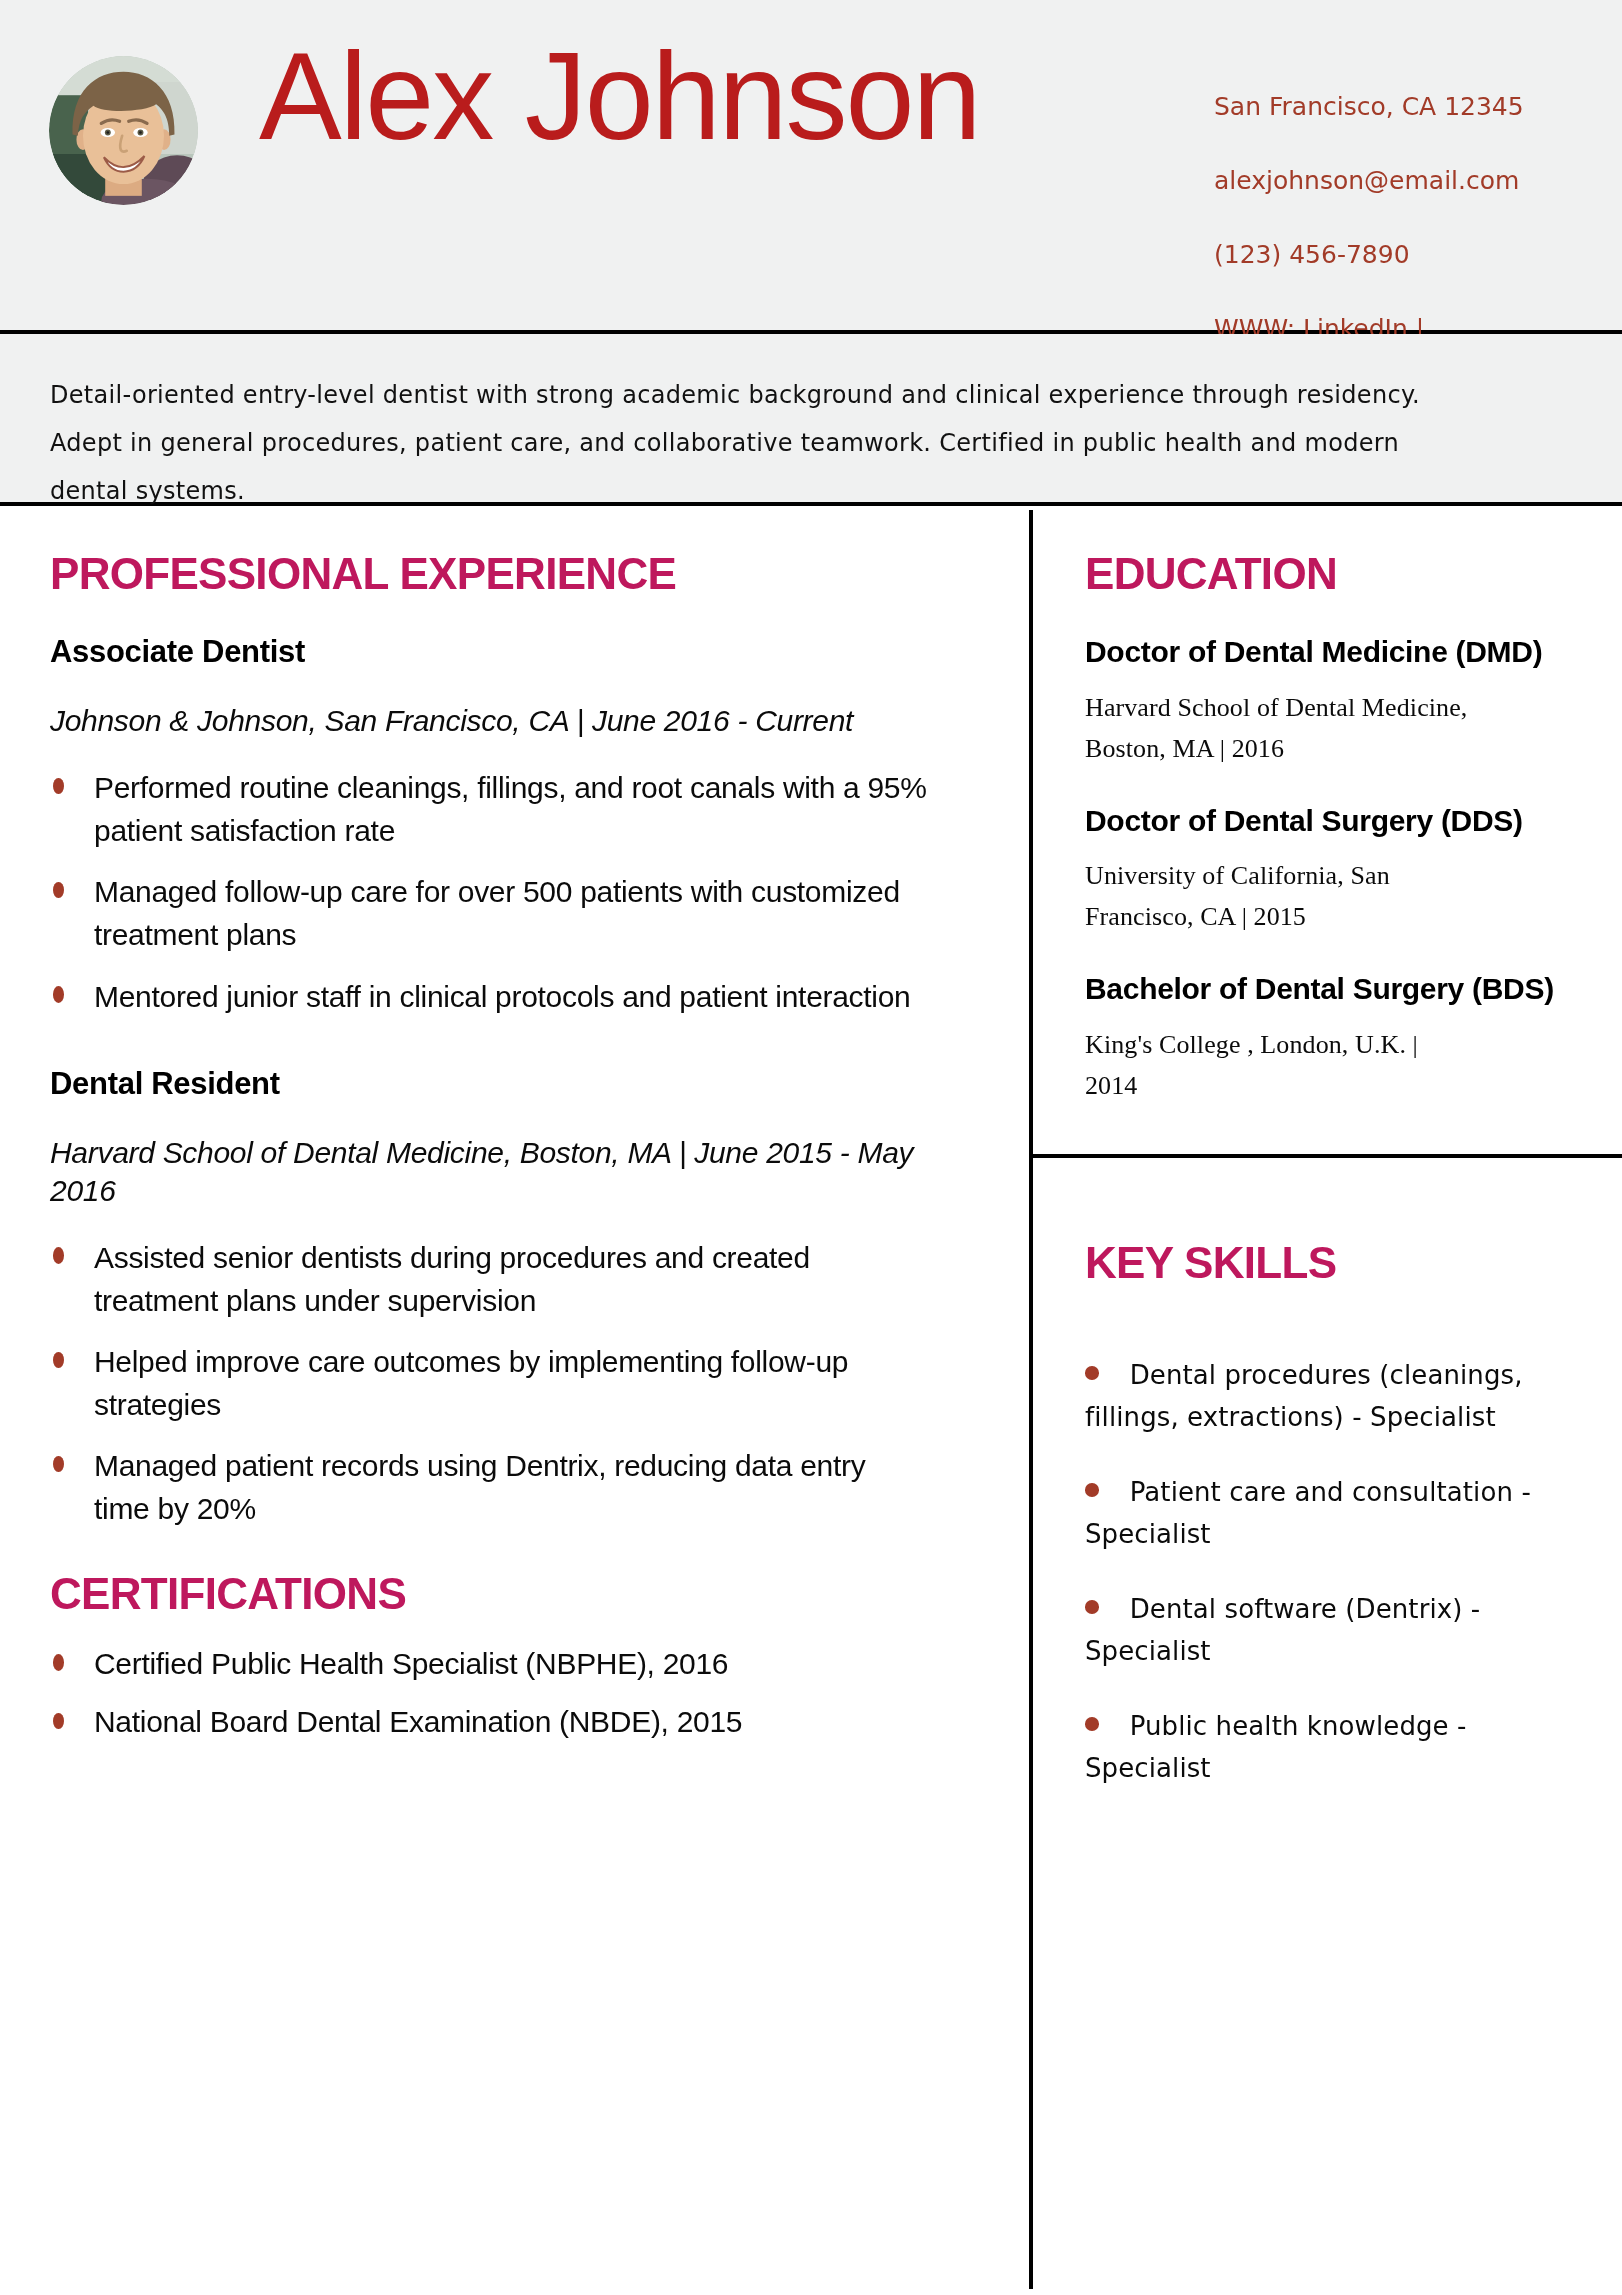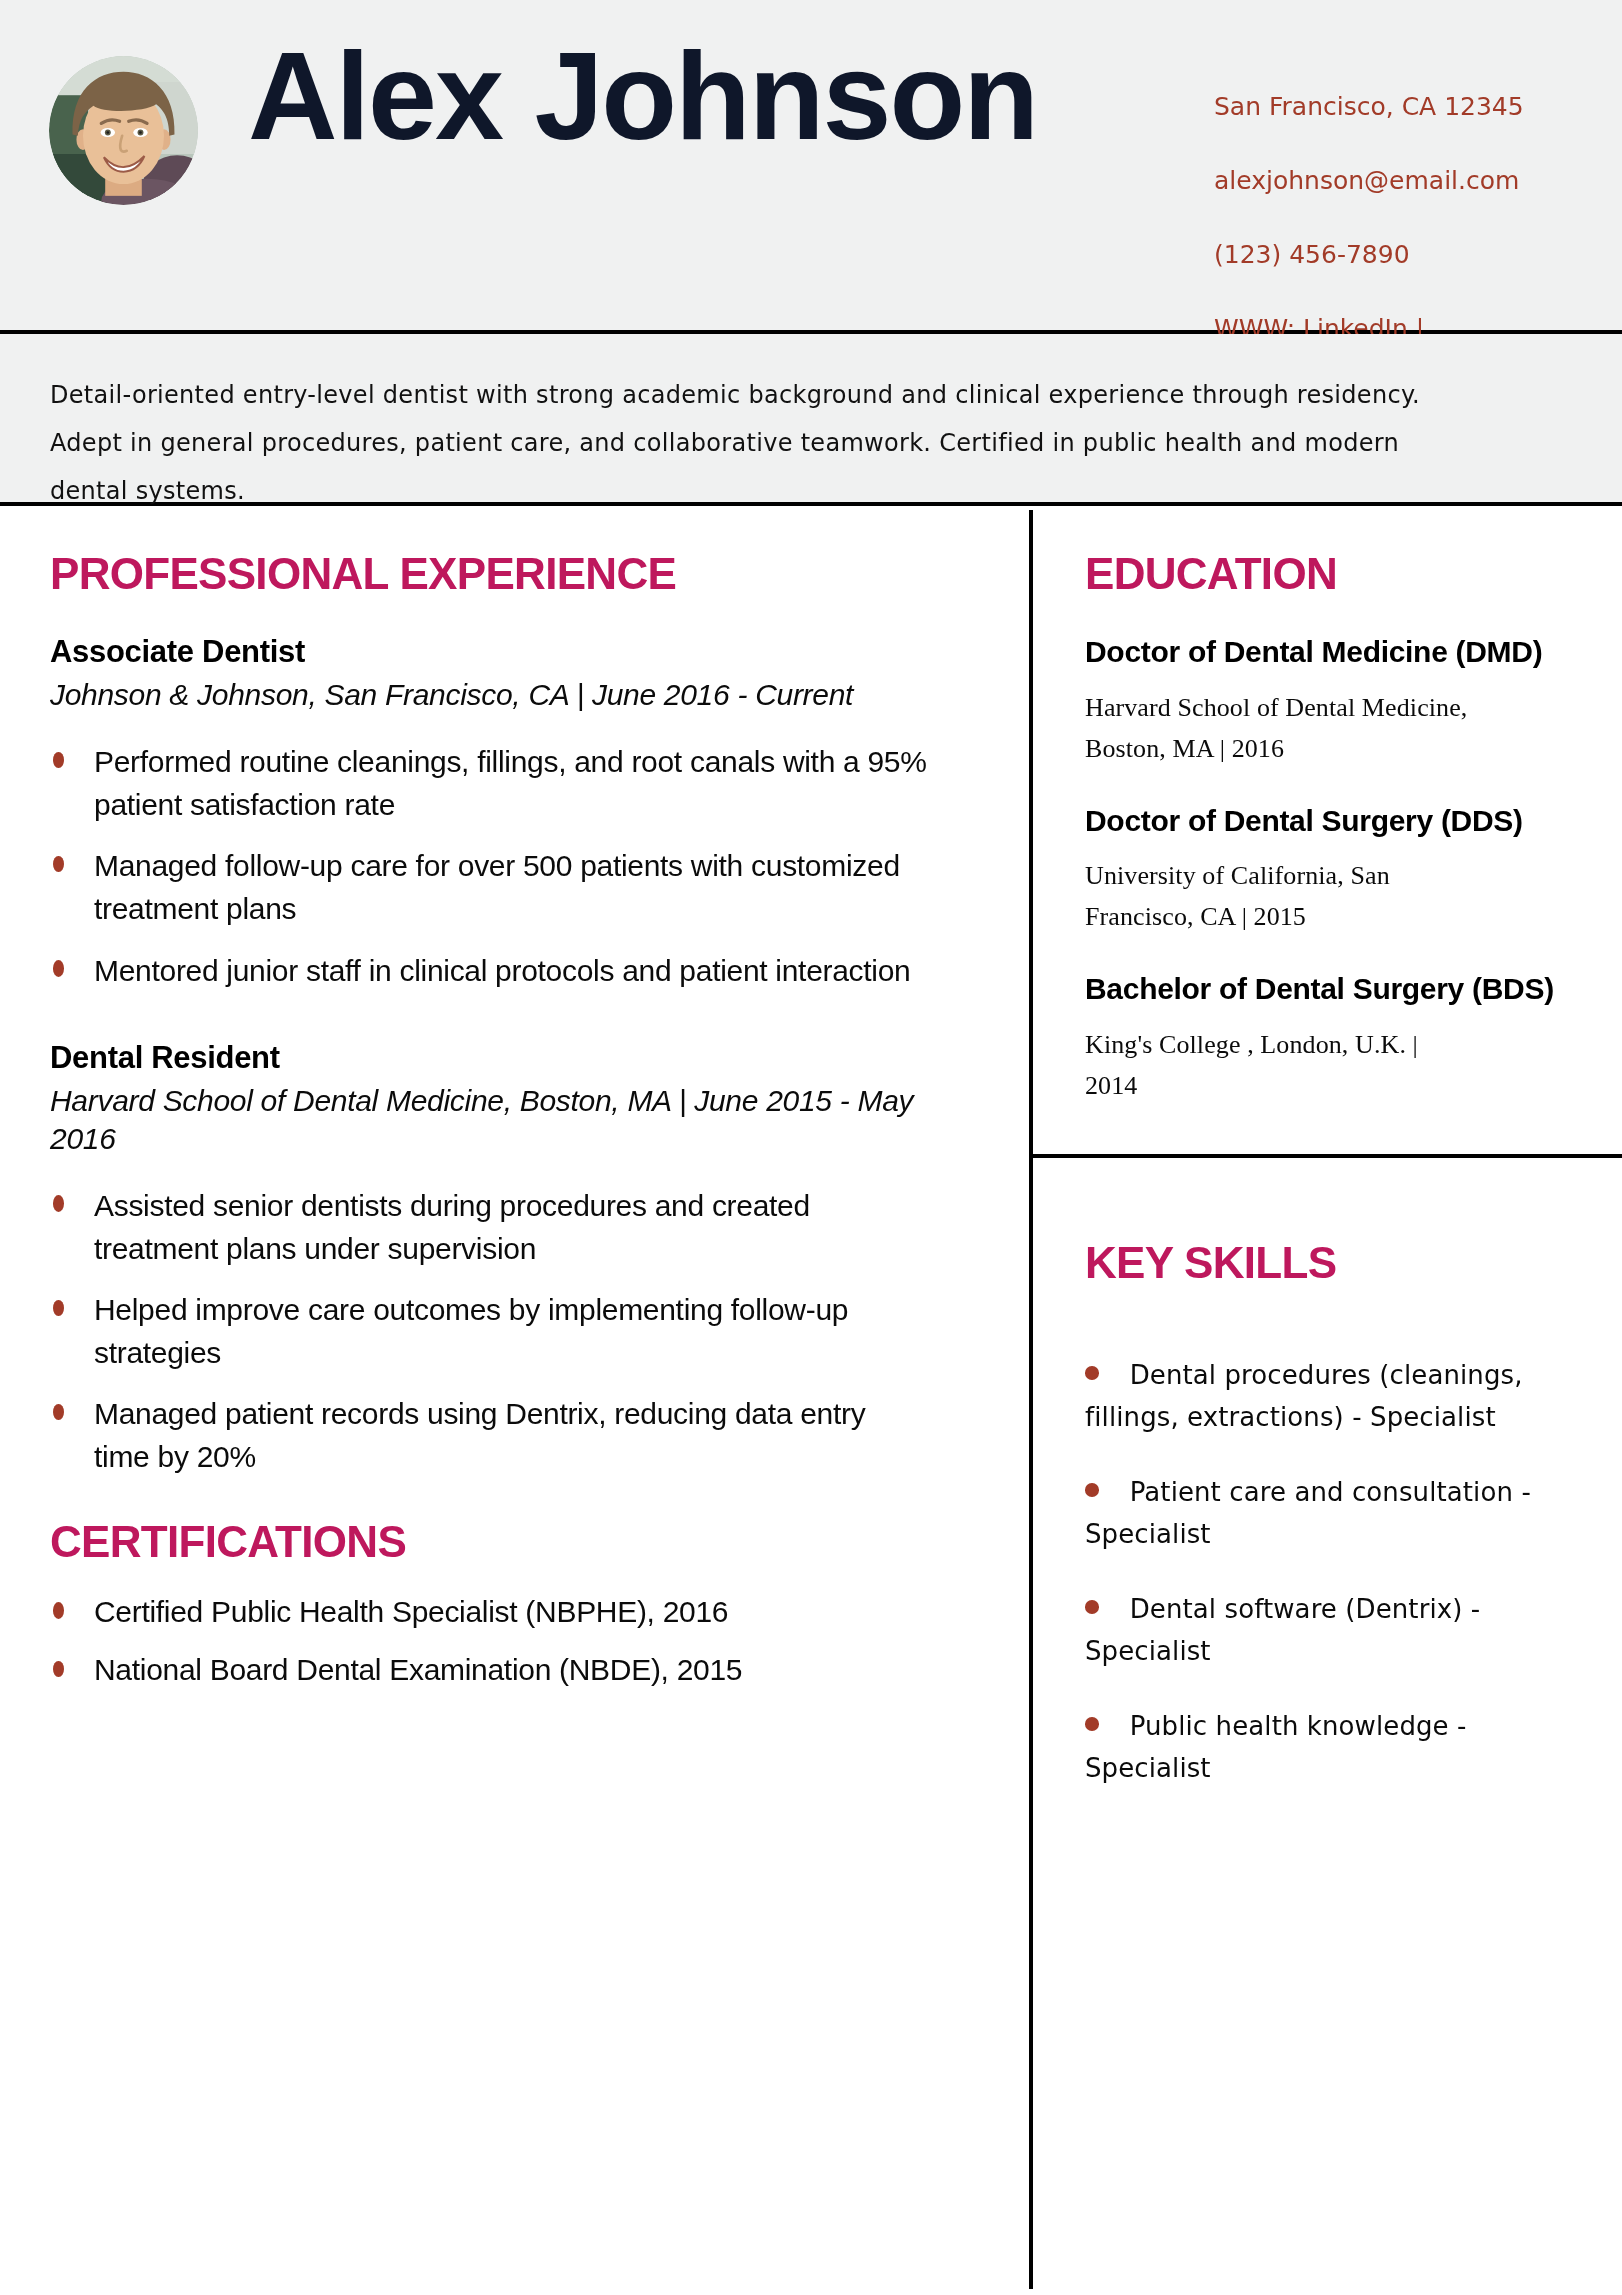--- a/index.html
+++ b/index.html
@@ -25,25 +25,25 @@
   .avatar {
     position: absolute;
     left: 49px; top: 56px;
     width: 149px; height: 149px;
     border-radius: 50%;
     overflow: hidden;
   }
   .avatar svg { display: block; width: 149px; height: 149px; }
   .name {
     position: absolute;
-    left: 248px; top: 25px;
+    left: 259px; top: 25px;
     font-size: 124px;
-    font-weight: bold;
+    font-weight: normal;
     letter-spacing: -2px;
-    color: #0f172a;
+    color: #b91c1c;
     white-space: nowrap;
   }
   .contact {
     position: absolute;
     left: 1214px; top: 51px;
     width: 327px;
     font-family: "DejaVu Sans", sans-serif;
     font-size: 25px;
     line-height: 37px;
     color: #a23b28;
@@ -103,21 +103,21 @@
   .job { margin-top: 33px; }
   .job + .job { margin-top: 47px; }
   .job-title, .degree-title {
     font-size: 31px;
     line-height: 38px;
     font-weight: bold;
     letter-spacing: -0.3px;
     color: #000000;
   }
   .job-meta {
-    margin-top: 5px;
+    margin-top: 31px;
     max-width: 955px;
     font-size: 30px;
     line-height: 38px;
     font-style: italic;
     letter-spacing: -0.3px;
     white-space: pre-line;
   }
   ul.bullets { margin-top: 26px; list-style: none; }
   ul.bullets li {
     position: relative;

